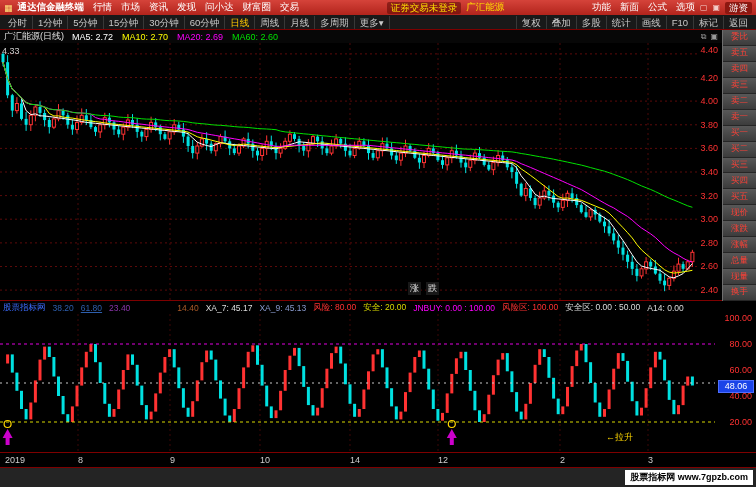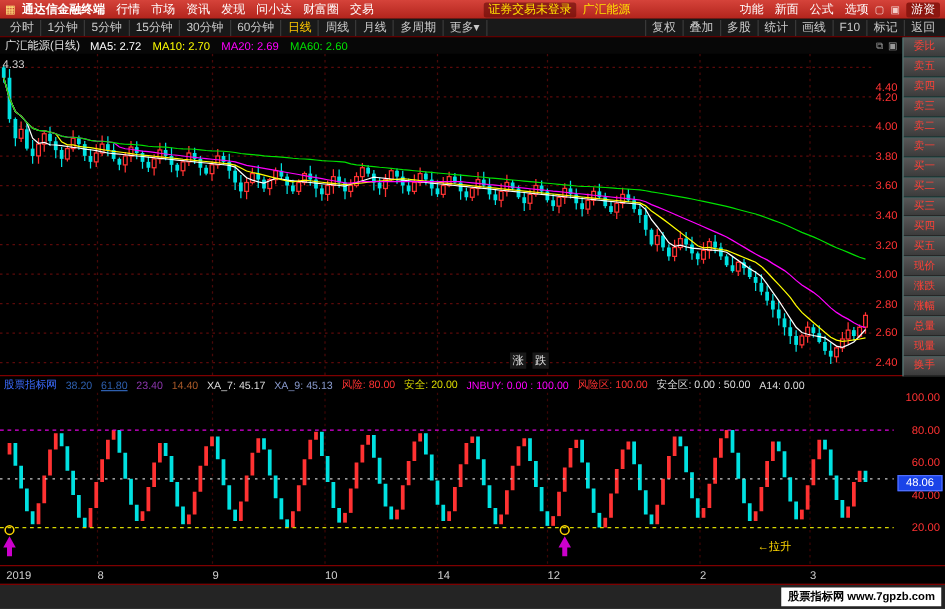--- a/index.html
+++ b/index.html
@@ -449,21 +449,21 @@
           <rect x="686.2" y="218.8" width="3" height="7.1" fill="#000" stroke="#ff3232" stroke-width="1"></rect>
           <line x1="692.4" x2="692.4" y1="206.8" y2="223.9" stroke="#ff3232" stroke-width="1"></line>
           <rect x="690.9" y="209.3" width="3" height="9.4" fill="#000" stroke="#ff3232" stroke-width="1"></rect>
           <polyline points="3.0,19.2 7.6,35.7 12.3,46.3 16.9,49.9 21.5,55.1 26.1,67.6 30.8,71.6 35.4,70.9 40.0,72.8 44.6,73.0 49.3,73.5 53.9,74.2 58.5,74.9 63.1,75.4 67.8,76.3 72.4,76.8 77.0,77.5 81.7,78.5 86.3,79.4 90.9,79.9 95.5,80.3 100.2,80.8 104.8,81.3 109.4,81.8 114.0,82.2 118.7,82.7 123.3,83.2 127.9,83.7 132.5,84.1 137.2,84.6 141.8,85.1 146.4,85.5 151.1,86.0 155.7,86.5 160.3,87.0 164.9,87.4 169.6,87.9 174.2,88.4 178.8,88.8 183.4,89.3 188.1,90.7 192.7,95.0 197.3,99.2 201.9,101.1 206.6,102.5 211.2,103.5 215.8,101.6 220.5,99.7 225.1,100.2 229.7,101.1 234.3,101.6 239.0,102.1 243.6,102.5 248.2,103.0 252.8,103.5 257.5,104.0 262.1,104.4 266.7,104.9 271.3,105.4 276.0,105.9 280.6,104.4 285.2,103.0 289.9,101.6 294.5,100.2 299.1,98.8 303.7,99.2 308.4,99.7 313.0,100.2 317.6,100.7 322.2,101.1 326.9,101.6 331.5,102.1 336.1,102.5 340.7,103.0 345.4,103.5 350.0,104.0 354.6,104.4 359.3,104.9 363.9,105.4 368.5,105.9 373.1,106.3 377.8,106.8 382.4,107.3 387.0,107.7 391.6,108.2 396.3,108.7 400.9,109.2 405.5,109.6 410.1,110.1 414.8,110.6 419.4,111.0 424.0,111.5 428.7,112.0 433.3,112.5 437.9,112.9 442.5,113.4 447.2,113.9 451.8,114.4 456.4,114.8 461.0,115.3 465.7,115.8 470.3,116.2 474.9,116.7 479.5,117.2 484.2,117.7 488.8,118.1 493.4,118.6 498.1,119.1 502.7,119.6 507.3,120.0 511.9,120.5 516.6,124.7 521.2,132.8 525.8,138.4 530.4,144.6 535.1,151.2 539.7,154.0 544.3,153.1 548.9,154.5 553.6,155.5 558.2,155.9 562.8,156.4 567.5,156.9 572.1,157.3 576.7,157.8 581.3,158.8 586.0,162.1 590.6,165.4 595.2,168.7 599.8,172.0 604.5,174.8 609.1,178.1 613.7,184.3 618.3,190.9 623.0,197.5 627.6,204.6 632.2,211.7 636.9,218.8 641.5,223.0 646.1,224.4 650.7,225.4 655.4,226.3 660.0,227.3 664.6,230.6 669.2,233.9 673.9,234.8 678.5,232.9 683.1,230.6 687.7,225.8 692.4,220.6" fill="none" stroke="#ffffff" stroke-width="1"></polyline>
           <polyline points="3.0,19.2 7.6,35.7 12.3,46.3 16.9,49.9 21.5,55.1 26.1,59.5 30.8,61.3 35.4,61.7 40.0,62.6 44.6,64.0 49.3,70.5 53.9,72.9 58.5,72.9 63.1,74.1 67.8,74.7 72.4,75.1 77.0,75.9 81.7,76.7 86.3,77.4 90.9,78.1 95.5,78.6 100.2,79.2 104.8,79.9 109.4,80.6 114.0,81.1 118.7,81.5 123.3,82.0 127.9,82.5 132.5,82.9 137.2,83.4 141.8,83.9 146.4,84.4 151.1,84.8 155.7,85.3 160.3,85.8 164.9,86.2 169.6,86.7 174.2,87.2 178.8,87.7 183.4,88.1 188.1,89.1 192.7,91.4 197.3,93.8 201.9,95.0 206.6,95.9 211.2,97.1 215.8,98.3 220.5,99.5 225.1,100.7 229.7,101.8 234.3,102.5 239.0,101.8 243.6,101.1 248.2,101.6 252.8,102.3 257.5,102.8 262.1,103.3 266.7,103.7 271.3,104.2 276.0,104.7 280.6,104.2 285.2,103.7 289.9,103.3 294.5,102.8 299.1,102.3 303.7,101.8 308.4,101.4 313.0,100.9 317.6,100.4 322.2,99.9 326.9,100.4 331.5,100.9 336.1,101.4 340.7,101.8 345.4,102.3 350.0,102.8 354.6,103.3 359.3,103.7 363.9,104.2 368.5,104.7 373.1,105.1 377.8,105.6 382.4,106.1 387.0,106.6 391.6,107.0 396.3,107.5 400.9,108.0 405.5,108.5 410.1,108.9 414.8,109.4 419.4,109.9 424.0,110.3 428.7,110.8 433.3,111.3 437.9,111.8 442.5,112.2 447.2,112.7 451.8,113.2 456.4,113.6 461.0,114.1 465.7,114.6 470.3,115.1 474.9,115.5 479.5,116.0 484.2,116.5 488.8,117.0 493.4,117.4 498.1,117.9 502.7,118.4 507.3,118.8 511.9,119.3 516.6,121.7 521.2,125.9 525.8,129.0 530.4,132.3 535.1,135.8 539.7,139.4 544.3,142.9 548.9,146.5 553.6,150.0 558.2,153.6 562.8,155.2 567.5,155.0 572.1,155.9 576.7,156.6 581.3,157.3 586.0,159.2 590.6,161.1 595.2,163.0 599.8,164.9 604.5,166.8 609.1,170.1 613.7,174.8 618.3,179.8 623.0,184.7 627.6,189.7 632.2,194.9 636.9,201.5 641.5,206.9 646.1,211.0 650.7,215.0 655.4,219.0 660.0,223.0 664.6,226.8 669.2,229.1 673.9,230.1 678.5,229.6 683.1,228.9 687.7,228.2 692.4,227.3" fill="none" stroke="#ffff00" stroke-width="1"></polyline>
           <polyline points="3.0,19.2 7.6,35.7 12.3,46.3 16.9,49.9 21.5,55.1 26.1,59.5 30.8,61.3 35.4,61.7 40.0,62.6 44.6,64.0 49.3,65.9 53.9,66.7 58.5,66.8 63.1,67.2 67.8,68.1 72.4,69.3 77.0,69.9 81.7,70.0 86.3,70.4 90.9,71.1 95.5,74.6 100.2,76.0 104.8,76.4 109.4,77.3 114.0,77.9 118.7,78.3 123.3,78.9 127.9,79.6 132.5,80.2 137.2,80.8 141.8,81.2 146.4,81.8 151.1,82.4 155.7,82.9 160.3,83.4 164.9,83.9 169.6,84.4 174.2,84.8 178.8,85.3 183.4,85.8 188.1,86.5 192.7,87.9 197.3,89.3 201.9,90.1 206.6,90.9 211.2,91.7 215.8,92.5 220.5,93.3 225.1,94.2 229.7,95.0 234.3,95.8 239.0,96.6 243.6,97.5 248.2,98.3 252.8,99.1 257.5,99.9 262.1,100.8 266.7,101.6 271.3,102.4 276.0,103.3 280.6,103.4 285.2,102.8 289.9,102.2 294.5,102.2 299.1,102.3 303.7,102.3 308.4,102.3 313.0,102.3 317.6,102.3 322.2,102.3 326.9,102.3 331.5,102.3 336.1,102.3 340.7,102.3 345.4,102.3 350.0,102.3 354.6,102.3 359.3,102.3 363.9,102.3 368.5,102.3 373.1,102.8 377.8,103.3 382.4,103.7 387.0,104.2 391.6,104.7 396.3,105.1 400.9,105.6 405.5,106.1 410.1,106.6 414.8,107.0 419.4,107.5 424.0,108.0 428.7,108.5 433.3,108.9 437.9,109.4 442.5,109.9 447.2,110.3 451.8,110.8 456.4,111.3 461.0,111.8 465.7,112.2 470.3,112.7 474.9,113.2 479.5,113.6 484.2,114.1 488.8,114.6 493.4,115.1 498.1,115.5 502.7,116.0 507.3,116.5 511.9,117.0 516.6,118.4 521.2,120.7 525.8,122.5 530.4,124.4 535.1,126.4 539.7,128.4 544.3,130.4 548.9,132.4 553.6,134.4 558.2,136.4 562.8,138.4 567.5,140.5 572.1,142.5 576.7,144.5 581.3,146.6 586.0,149.3 590.6,152.0 595.2,154.7 599.8,157.5 604.5,160.2 609.1,162.7 613.7,164.9 618.3,167.9 623.0,170.7 627.6,173.5 632.2,177.1 636.9,181.3 641.5,185.0 646.1,187.9 650.7,190.9 655.4,194.5 660.0,198.9 664.6,203.3 669.2,206.9 673.9,209.9 678.5,212.3 683.1,215.2 687.7,217.6 692.4,219.1" fill="none" stroke="#ff00ff" stroke-width="1"></polyline>
           <polyline points="3.0,19.2 7.6,35.7 12.3,46.3 16.9,49.9 21.5,55.1 26.1,59.5 30.8,61.3 35.4,61.7 40.0,62.6 44.6,64.0 49.3,65.9 53.9,66.7 58.5,66.8 63.1,67.2 67.8,68.1 72.4,69.3 77.0,69.9 81.7,70.0 86.3,70.4 90.9,71.1 95.5,71.9 100.2,72.4 104.8,72.5 109.4,72.8 114.0,73.3 118.7,74.0 123.3,74.4 127.9,74.5 132.5,74.7 137.2,75.2 141.8,75.8 146.4,76.1 151.1,76.2 155.7,76.4 160.3,76.9 164.9,77.4 169.6,77.7 174.2,77.8 178.8,78.0 183.4,78.4 188.1,79.0 192.7,79.8 197.3,80.3 201.9,80.7 206.6,81.1 211.2,81.7 215.8,82.1 220.5,82.3 225.1,82.7 229.7,83.1 234.3,83.6 239.0,84.0 243.6,84.2 248.2,84.5 252.8,85.0 257.5,85.5 262.1,85.8 266.7,86.0 271.3,86.3 276.0,86.7 280.6,88.1 285.2,88.9 289.9,89.3 294.5,89.9 299.1,90.3 303.7,90.8 308.4,91.2 313.0,91.7 317.6,92.2 322.2,92.7 326.9,93.1 331.5,93.6 336.1,94.0 340.7,94.5 345.4,94.9 350.0,95.4 354.6,95.8 359.3,96.2 363.9,96.7 368.5,97.1 373.1,97.5 377.8,98.0 382.4,98.4 387.0,98.8 391.6,99.3 396.3,99.7 400.9,100.1 405.5,100.6 410.1,101.0 414.8,101.4 419.4,101.9 424.0,102.3 428.7,102.7 433.3,103.2 437.9,103.6 442.5,104.0 447.2,104.5 451.8,104.9 456.4,105.3 461.0,105.8 465.7,106.1 470.3,106.2 474.9,106.4 479.5,106.7 484.2,107.0 488.8,107.3 493.4,107.7 498.1,108.0 502.7,108.3 507.3,108.6 511.9,108.9 516.6,109.6 521.2,110.5 525.8,111.2 530.4,112.0 535.1,112.9 539.7,113.7 544.3,114.5 548.9,115.3 553.6,116.2 558.2,117.2 562.8,118.1 567.5,119.1 572.1,120.1 576.7,121.1 581.3,122.1 586.0,123.3 590.6,124.6 595.2,125.8 599.8,127.0 604.5,128.2 609.1,129.7 613.7,131.4 618.3,133.1 623.0,134.8 627.6,136.6 632.2,138.6 636.9,140.8 641.5,142.9 646.1,144.7 650.7,146.5 655.4,148.6 660.0,150.8 664.6,153.1 669.2,155.2 673.9,157.0 678.5,158.9 683.1,160.9 687.7,162.8 692.4,164.3" fill="none" stroke="#00e100" stroke-width="1"></polyline>
         </svg>
       <div class="high-label">4.33</div>
       <div id="price-labels">
-          <div class="price-tick" style="top: 36px;">4.40</div>
+          <div class="price-tick" style="top: 16px;">4.40</div>
           <div class="price-tick" style="top: 44px;">4.20</div>
           <div class="price-tick" style="top: 67px; text-align: center;">4.00</div>
           <div class="price-tick" style="top: 91px;">3.80</div>
           <div class="price-tick" style="top: 114px;">3.60</div>
           <div class="price-tick" style="top: 138px;">3.40</div>
           <div class="price-tick" style="top: 162px; text-align: center;">3.20</div>
           <div class="price-tick" style="top: 185px;">3.00</div>
           <div class="price-tick" style="top: 209px;">2.80</div>
           <div class="price-tick" style="top: 232px; text-align: right;">2.60</div>
           <div class="price-tick" style="top: 256px;">2.40</div>
@@ -492,21 +492,21 @@
         <div class="quote-btn">现量</div>
         <div class="quote-btn">换手</div>
       </div>
   </div>
 
   <div class="ind-header" id="ind-header">
       <span class="ind-token" style="color: rgb(60, 108, 255);">股票指标网</span>
       <span class="ind-token" style="color: rgb(46, 95, 174);">38.20</span>
       <span class="ind-token" style="color: rgb(46, 95, 174); text-decoration: underline;">61.80</span>
       <span class="ind-token" style="color: rgb(138, 53, 170);">23.40</span>
-      <span class="ind-token" style="color: rgb(170, 90, 40);">14.40</span>
+      <span class="ind-token" style="color: rgb(170, 90, 40); margin-left: 40px;">14.40</span>
       <span class="ind-token" style="color: rgb(221, 221, 221);">XA_7: 45.17</span>
       <span class="ind-token" style="color: rgb(136, 153, 204);">XA_9: 45.13</span>
       <span class="ind-token" style="color: rgb(255, 50, 50);">风险: 80.00</span>
       <span class="ind-token" style="color: rgb(216, 216, 0);">安全: 20.00</span>
       <span class="ind-token" style="color: rgb(255, 0, 255);">JNBUY: 0.00 : 100.00</span>
       <span class="ind-token" style="color: rgb(255, 50, 50);">风险区: 100.00</span>
       <span class="ind-token" style="color: rgb(221, 221, 221);">安全区: 0.00 : 50.00</span>
       <span class="ind-token" style="color: rgb(221, 221, 221);">A14: 0.00</span>
     </div>
 

